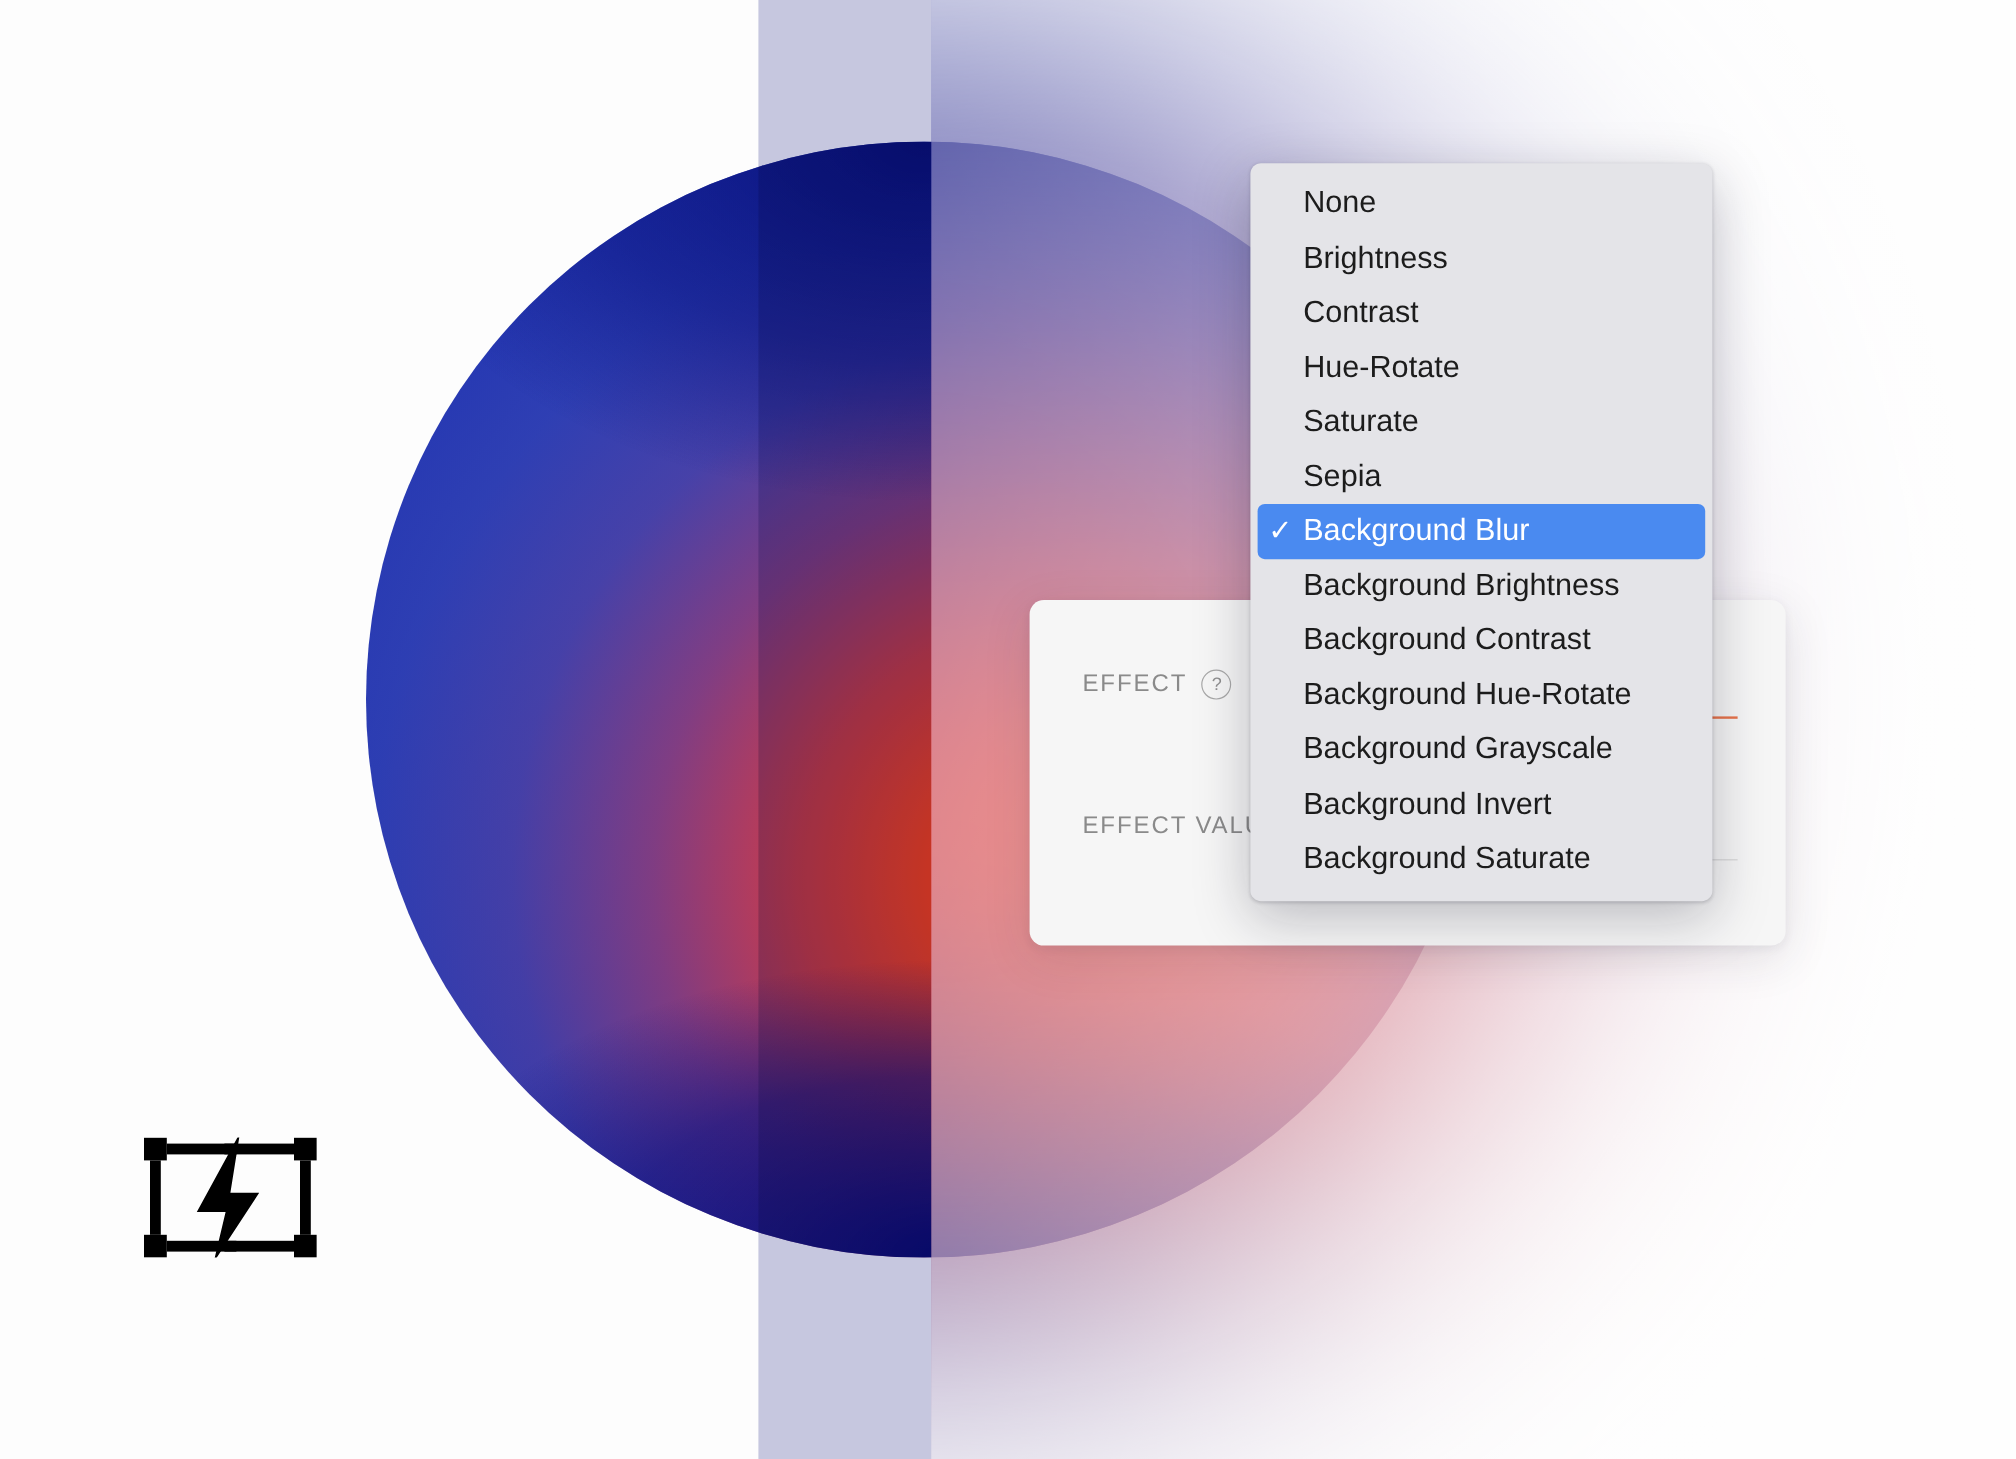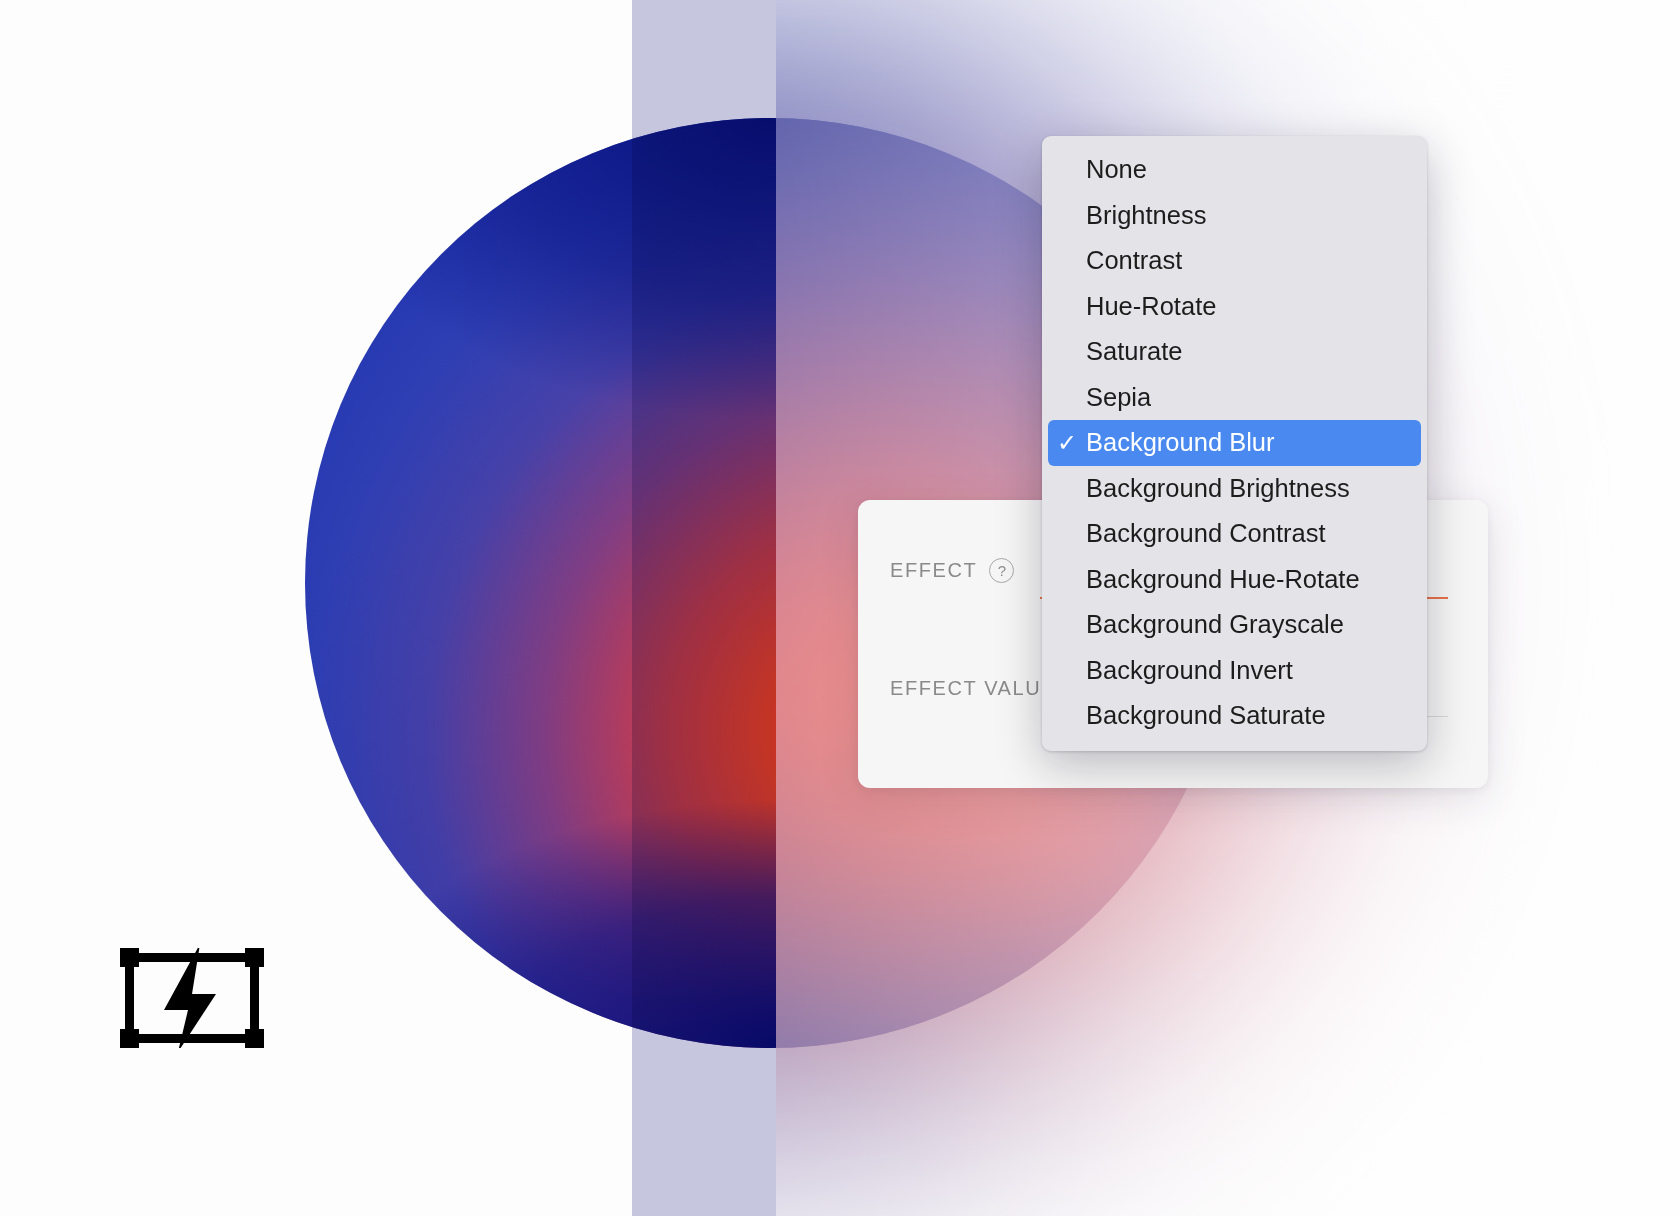--- a/index.html
+++ b/index.html
@@ -115,20 +115,21 @@
     height: 52px;
     margin-bottom: 66px;
   }
 
   .field-label {
     font-size: 20px;
     letter-spacing: 1.6px;
     color: #8a8a8a;
     font-weight: 400;
     white-space: nowrap;
+    margin-left: 12px;
   }
 
   .help-icon {
     display: inline-flex;
     align-items: center;
     justify-content: center;
     width: 25px;
     height: 25px;
     margin-left: 12px;
     border: 1.6px solid #a8a8a8;

